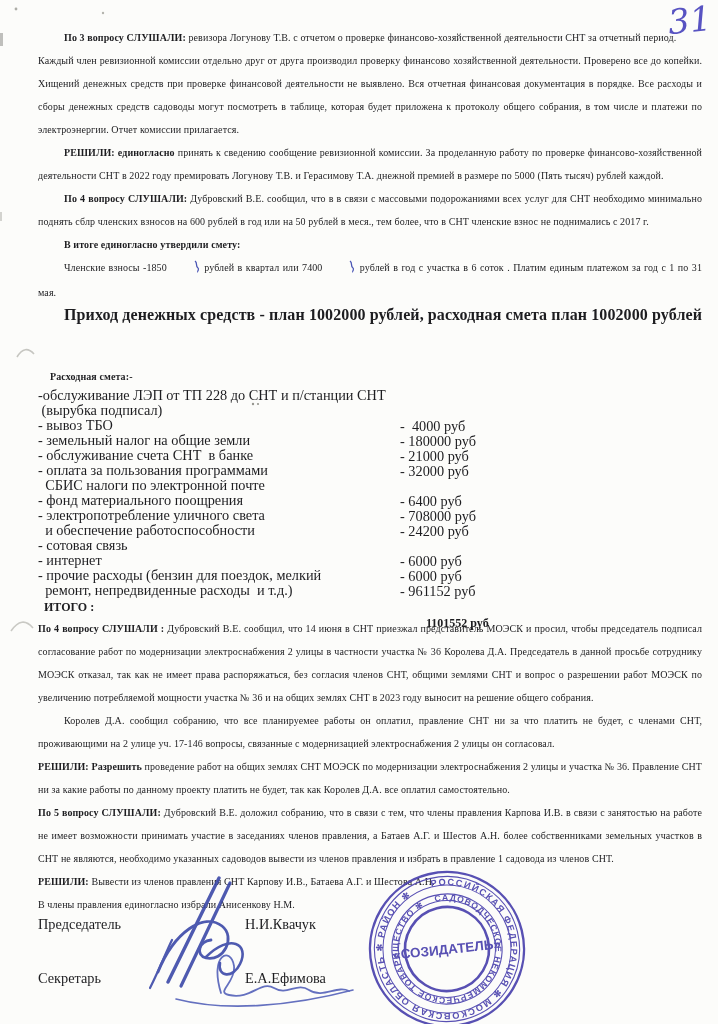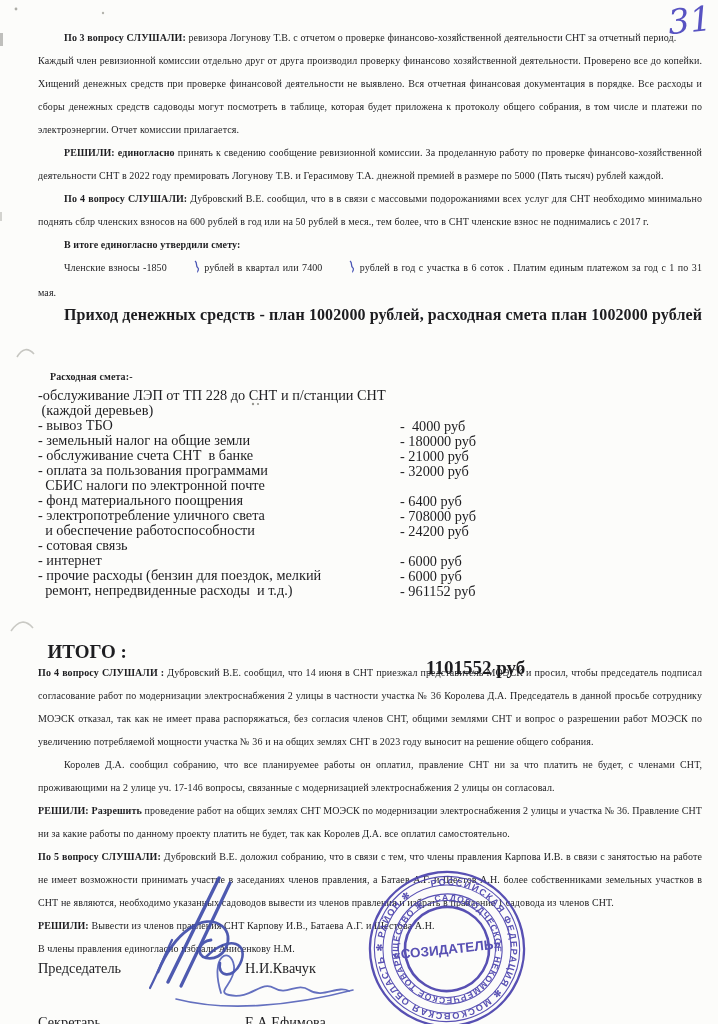--- a/index.html
+++ b/index.html
@@ -14,21 +14,21 @@
   .para.indent { text-indent:26px; }
   .para.indent-sm { text-indent:12px;margin-top:40px; }
   .para .b { font-weight:bold; }
   .para.big { font-size:16px; font-weight:bold; line-height:21px; text-align:right; }
   .ink-mark { display:inline-block; vertical-align:-2px; }
   
   .exp { font-size:14.3px; }
   .exp-line { position:relative; line-height:15px; height:15px; }
   .exp-label { white-space:pre; }
   .exp-amount { position:absolute; left:362px; top:16px; white-space:pre; }
-  .exp-line.total { font-weight:bold; font-size:19px; height:19px; line-height:19px;margin-top:44px; }
+  .exp-line.total { font-weight:bold; font-size:12px; height:19px; line-height:19px; }
   .exp-line.total .exp-amount { left:388px; }
   
   .closing { position:relative; font-size:14.3px; }
   .sig-row { position:relative; height:17px; }
   .sig-row.secretary { margin-top:37px; }
   .sig-name { position:absolute; left:207px; top:0; }
   
   .page-num {
     position:absolute; left:668px; top:0px;
     font-family:"DejaVu Serif", serif; font-style:italic;
@@ -55,21 +55,21 @@
         <div class="para indent"><span>Членские взносы  -1850</span><span class="ink-mark"><svg width="8" height="13" viewBox="0 0 8 13">
               <path d="M2 1 C5 3 2 6 5 8 C6.5 9 4 12 5 12" fill="none" stroke="#4a55b5" stroke-width="1.3"></path>
             </svg></span><span> рублей в квартал  или 7400</span><span class="ink-mark"><svg width="8" height="13" viewBox="0 0 8 13">
               <path d="M2 1 C5 3 2 6 5 8 C6.5 9 4 12 5 12" fill="none" stroke="#4a55b5" stroke-width="1.3"></path>
             </svg></span><span> рублей в год с участка в 6 соток . Платим единым платежом за год с 1 по 31 мая.</span></div>
         <div class="para big"><span>Приход денежных средств - план 1002000 рублей, расходная смета план 1002000 рублей</span></div>
         <div class="para indent-sm"><span class="b">Расходная смета:-</span></div>
       </div>
     <div id="expenses" class="exp">
         <div class="exp-line"><span class="exp-label">-обслуживание ЛЭП от ТП 228 до СНТ и п/станции СНТ</span></div>
-        <div class="exp-line"><span class="exp-label"> (каждой деревьев)</span><span class="exp-amount">-  4000 руб</span></div>
+        <div class="exp-line"><span class="exp-label"> (вырубка подписал)</span><span class="exp-amount">-  4000 руб</span></div>
         <div class="exp-line"><span class="exp-label">- вывоз ТБО</span><span class="exp-amount">- 180000 руб</span></div>
         <div class="exp-line"><span class="exp-label">- земельный налог на общие земли</span><span class="exp-amount">- 21000 руб</span></div>
         <div class="exp-line"><span class="exp-label">- обслуживание счета СНТ  в банке</span><span class="exp-amount">- 32000 руб</span></div>
         <div class="exp-line"><span class="exp-label">- оплата за пользования программами</span></div>
         <div class="exp-line"><span class="exp-label">  СБИС налоги по электронной почте</span><span class="exp-amount">- 6400 руб</span></div>
         <div class="exp-line"><span class="exp-label">- фонд материального поощрения</span><span class="exp-amount">- 708000 руб</span></div>
         <div class="exp-line"><span class="exp-label">- электропотребление уличного света</span><span class="exp-amount">- 24200 руб</span></div>
         <div class="exp-line"><span class="exp-label">  и обеспечение работоспособности</span></div>
         <div class="exp-line"><span class="exp-label">- сотовая связь</span><span class="exp-amount">- 6000 руб</span></div>
         <div class="exp-line"><span class="exp-label">- интернет</span><span class="exp-amount">- 6000 руб</span></div>

